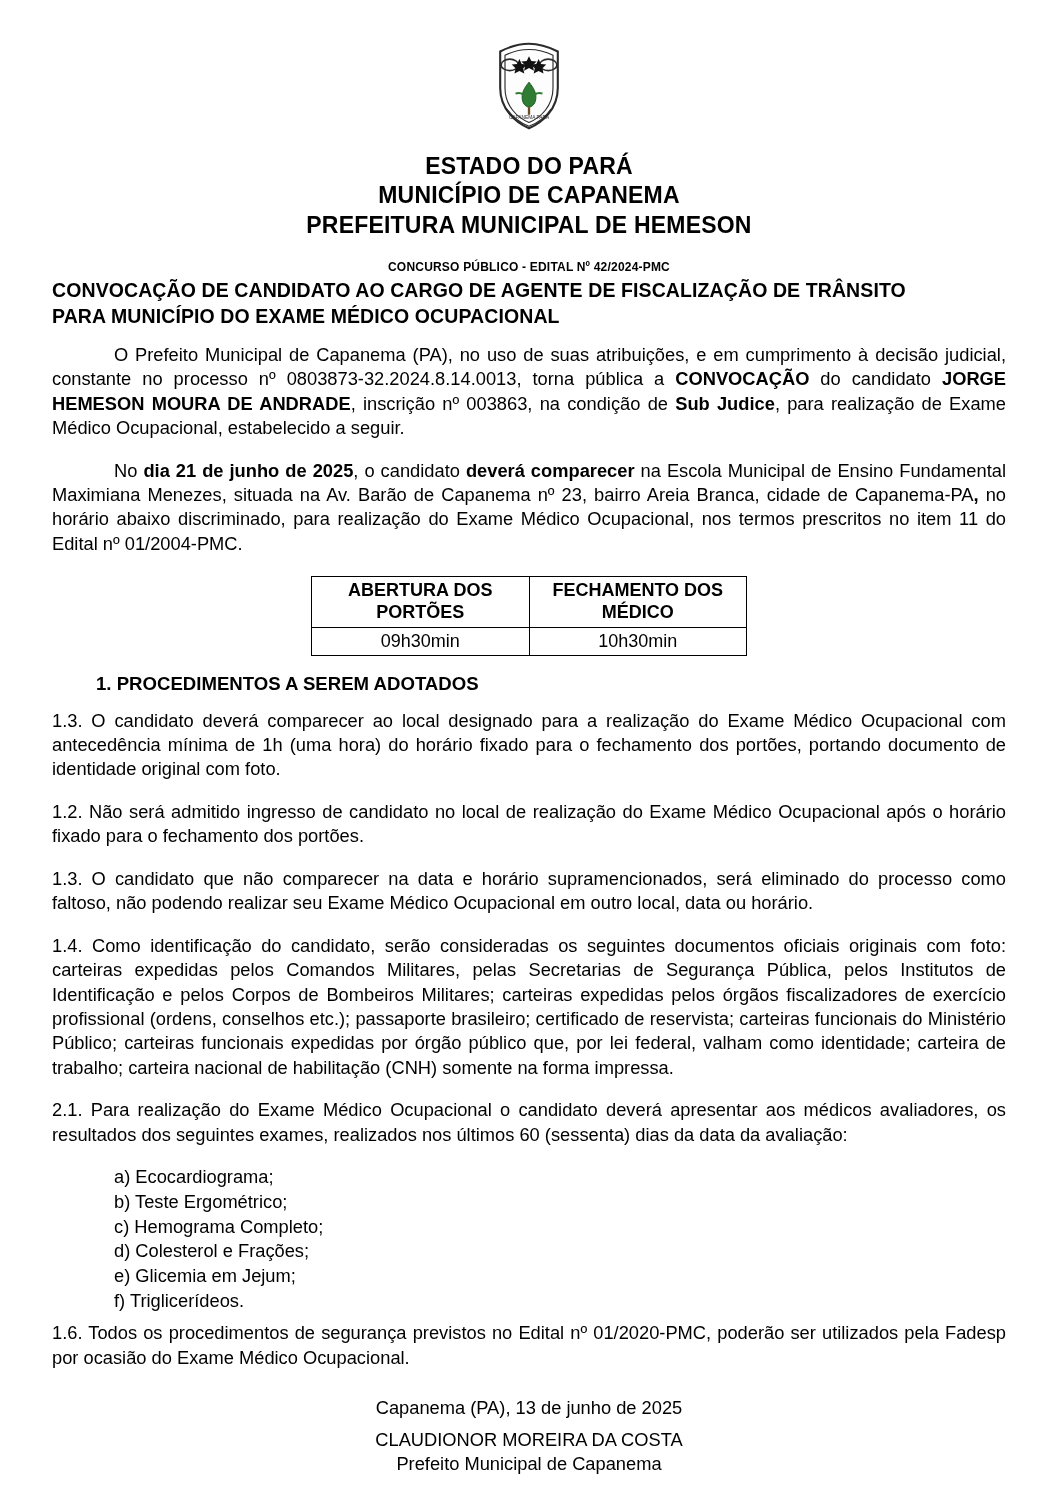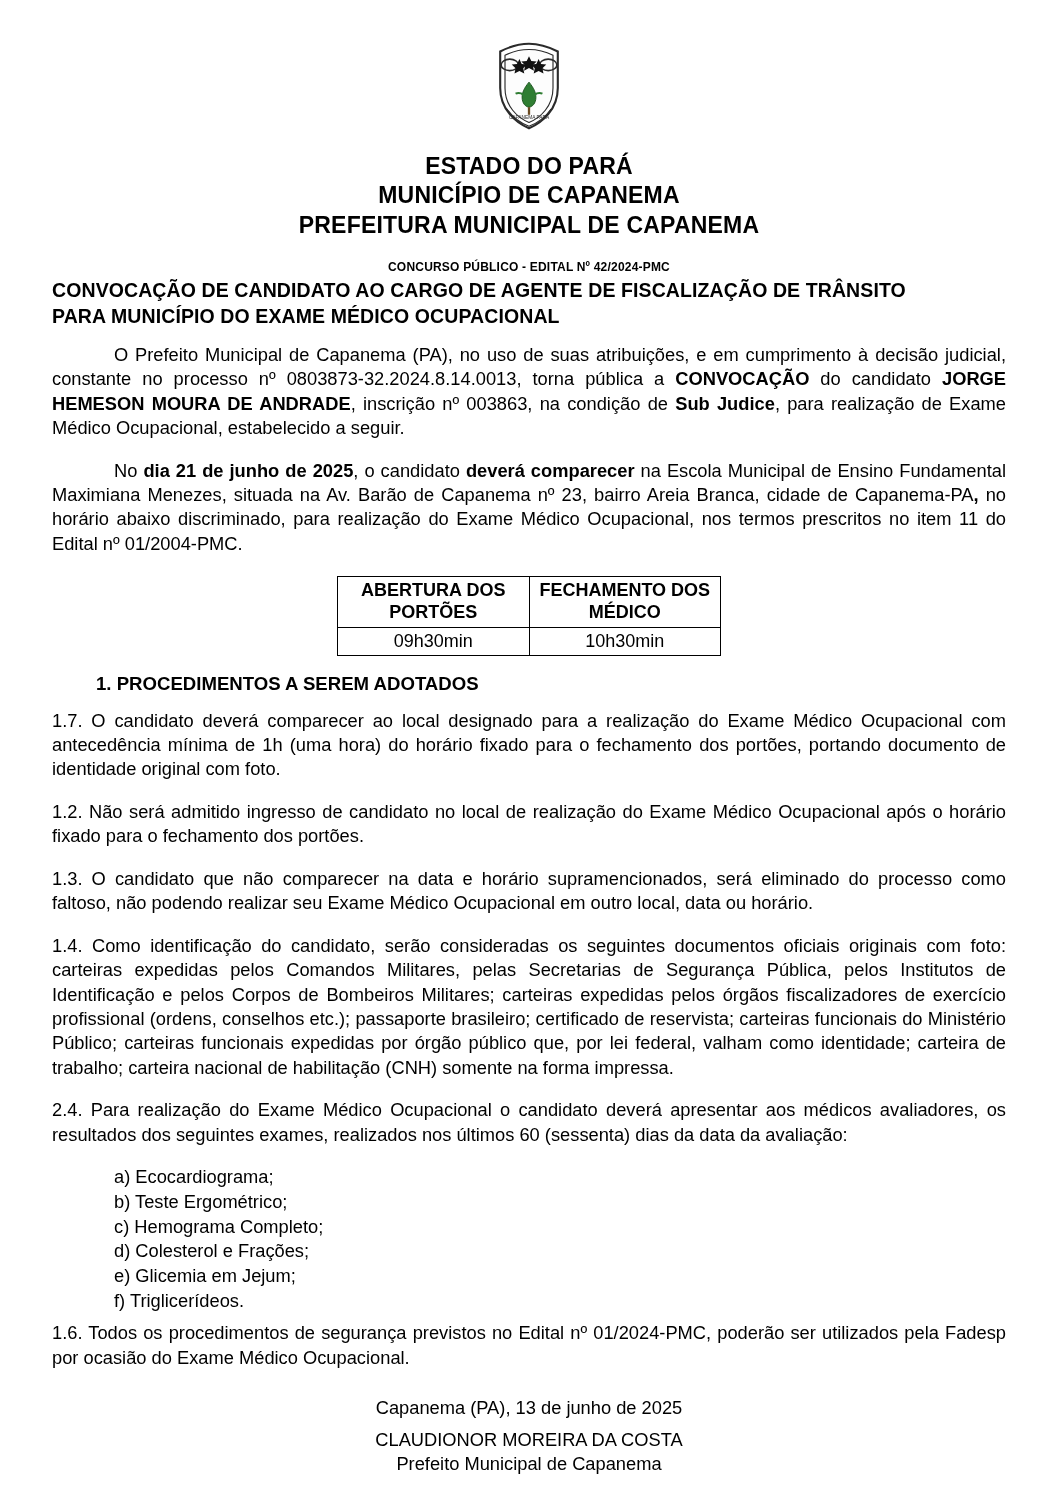--- a/index.html
+++ b/index.html
@@ -83,21 +83,21 @@
   }
 
   
   .tbl-wrap {
     display: flex;
     justify-content: center;
     margin-top: 20px;
   }
   table.gates {
     border-collapse: collapse;
-    width: 384px;
+    width: 436px;
     table-layout: fixed;
   }
   table.gates th, table.gates td {
     border: 1px solid #000;
     text-align: center;
     font-size: 18px;
   }
   table.gates th {
     font-weight: bold;
     padding: 3px 4px;
@@ -149,21 +149,21 @@
         <path d="M36 58 C40 56 44 58 46 62" fill="none" stroke="#2f7d32" stroke-width="2"></path>
         <path d="M64 58 C60 56 56 58 54 62" fill="none" stroke="#2f7d32" stroke-width="2"></path>
         <path d="M27 74 C34 84 42 89 50 92 C58 89 66 84 73 74" fill="none" stroke="#2b2b2b" stroke-width="1.2"></path>
         <text x="50" y="84" font-size="5" text-anchor="middle" fill="#2b2b2b" font-family="Liberation Sans, sans-serif">CAPANEMA PARÁ</text>
       </svg>
     </span>
   </div>
 
   <div class="hdr">ESTADO DO PARÁ</div>
   <div class="hdr">MUNICÍPIO DE CAPANEMA</div>
-  <div class="hdr">PREFEITURA MUNICIPAL DE CAPANEMA</div>
+  <div class="hdr">PREFEITURA MUNICIPAL DE HEMESON</div>
 
   <div class="hdr-sub">CONCURSO PÚBLICO - EDITAL Nº 42/2024-PMC</div>
 
   <div class="hdr-title">
     <div>CONVOCAÇÃO DE CANDIDATO AO CARGO DE AGENTE DE FISCALIZAÇÃO DE TRÂNSITO</div>
     <div>PARA MUNICÍPIO DO EXAME MÉDICO OCUPACIONAL</div>
   </div>
 
   <p class="para indent"><span>O Prefeito Municipal de Capanema (PA), no uso de suas atribuições, e em cumprimento à decisão judicial, constante no processo nº 0803873-32.2024.8.14.0013, torna pública a </span><b>CONVOCAÇÃO</b><span> do candidato </span><b>JORGE HEMESON MOURA DE ANDRADE</b><span>, inscrição nº 003863, na condição de </span><b>Sub Judice</b><span>, para realização de Exame Médico Ocupacional, estabelecido a seguir.</span></p>
 
@@ -181,36 +181,36 @@
         <tr>
           <td>09h30min</td>
           <td>10h30min</td>
         </tr>
       </tbody>
     </table>
   </div>
 
   <div class="sec-title">1. PROCEDIMENTOS A SEREM ADOTADOS</div>
 
-  <p class="clause">1.7. O candidato deverá comparecer ao local designado para a realização do Exame Médico Ocupacional com antecedência mínima de 1h (uma hora) do horário fixado para o fechamento dos portões, portando documento de identidade original com foto.</p>
+  <p class="clause">1.3. O candidato deverá comparecer ao local designado para a realização do Exame Médico Ocupacional com antecedência mínima de 1h (uma hora) do horário fixado para o fechamento dos portões, portando documento de identidade original com foto.</p>
   <p class="clause">1.2. Não será admitido ingresso de candidato no local de realização do Exame Médico Ocupacional após o horário fixado para o fechamento dos portões.</p>
   <p class="clause">1.3. O candidato que não comparecer na data e horário supramencionados, será eliminado do processo como faltoso, não podendo realizar seu Exame Médico Ocupacional em outro local, data ou horário.</p>
   <p class="clause">1.4. Como identificação do candidato, serão consideradas os seguintes documentos oficiais originais com foto: carteiras expedidas pelos Comandos Militares, pelas Secretarias de Segurança Pública, pelos Institutos de Identificação e pelos Corpos de Bombeiros Militares; carteiras expedidas pelos órgãos fiscalizadores de exercício profissional (ordens, conselhos etc.); passaporte brasileiro; certificado de reservista; carteiras funcionais do Ministério Público; carteiras funcionais expedidas por órgão público que, por lei federal, valham como identidade; carteira de trabalho; carteira nacional de habilitação (CNH) somente na forma impressa.</p>
-  <p class="clause">2.4. Para realização do Exame Médico Ocupacional o candidato deverá apresentar aos médicos avaliadores, os resultados dos seguintes exames, realizados nos últimos 60 (sessenta) dias da data da avaliação:</p>
+  <p class="clause">2.1. Para realização do Exame Médico Ocupacional o candidato deverá apresentar aos médicos avaliadores, os resultados dos seguintes exames, realizados nos últimos 60 (sessenta) dias da data da avaliação:</p>
 
   <ul class="exam-list">
     <li>a) Ecocardiograma;</li>
     <li>b) Teste Ergométrico;</li>
     <li>c) Hemograma Completo;</li>
     <li>d) Colesterol e Frações;</li>
     <li>e) Glicemia em Jejum;</li>
     <li>f) Triglicerídeos.</li>
   </ul>
 
-  <p class="clause" style="margin-top:8px;">1.6. Todos os procedimentos de segurança previstos no Edital nº 01/2024-PMC, poderão ser utilizados pela Fadesp por ocasião do Exame Médico Ocupacional.</p>
+  <p class="clause" style="margin-top:8px;">1.6. Todos os procedimentos de segurança previstos no Edital nº 01/2020-PMC, poderão ser utilizados pela Fadesp por ocasião do Exame Médico Ocupacional.</p>
 
   <div class="sig">
     <div>Capanema (PA), 13 de junho de 2025</div>
     <div class="name">CLAUDIONOR MOREIRA DA COSTA</div>
     <div>Prefeito Municipal de Capanema</div>
   </div>
 
 </div>
 
 </body></html>

